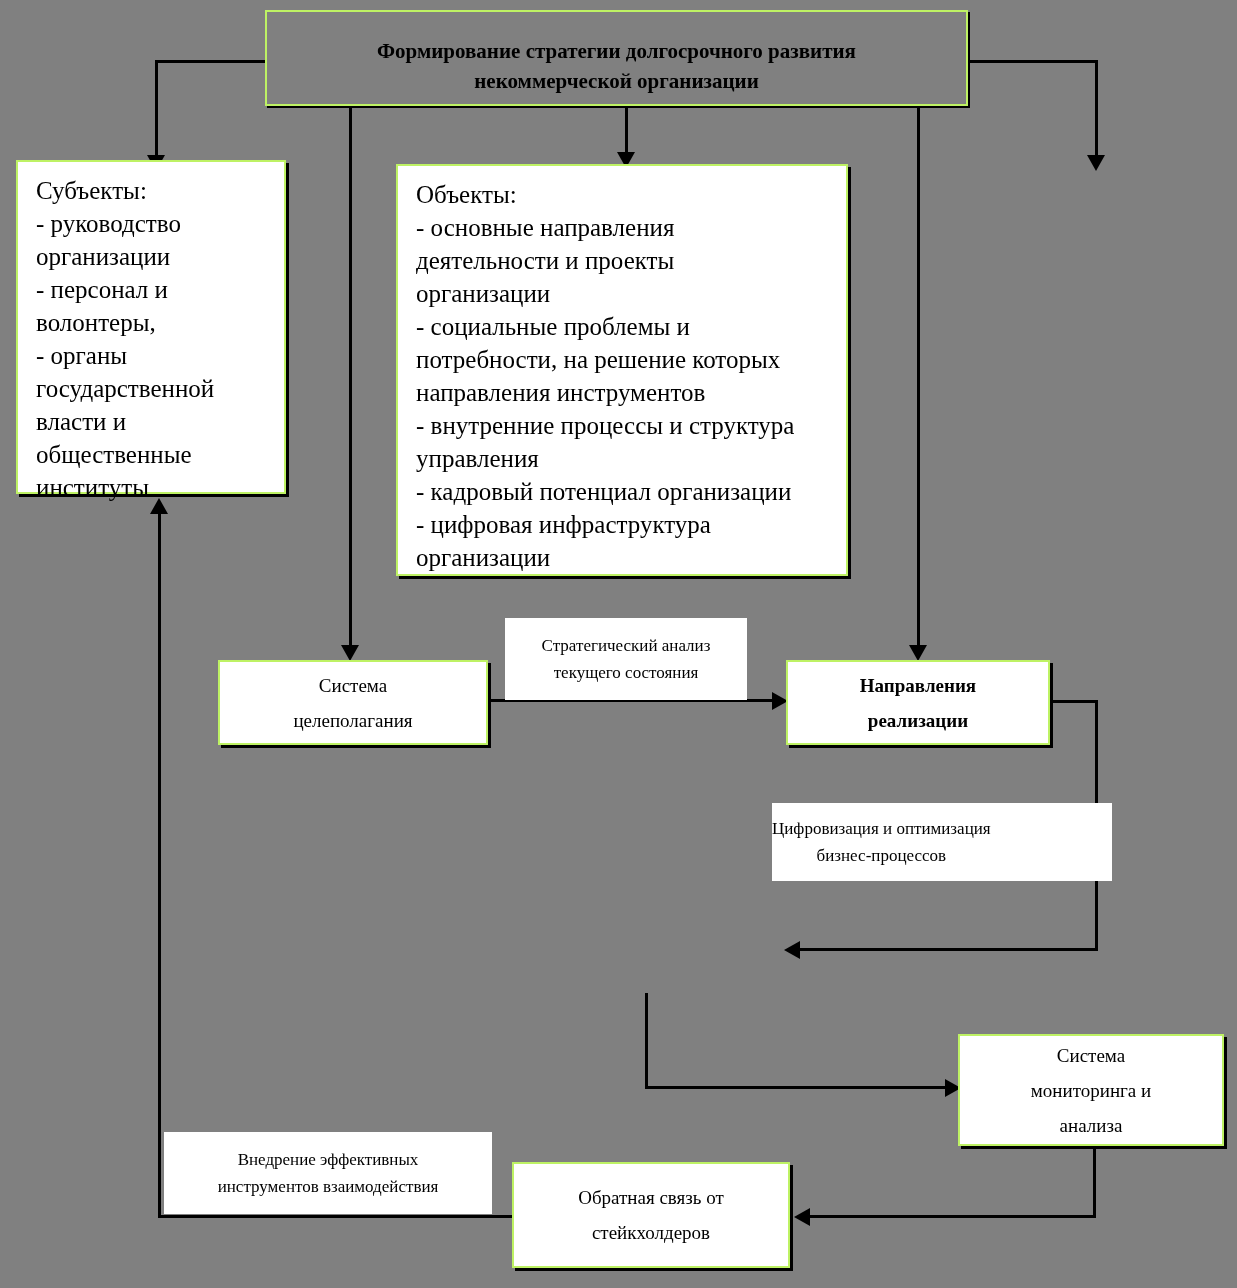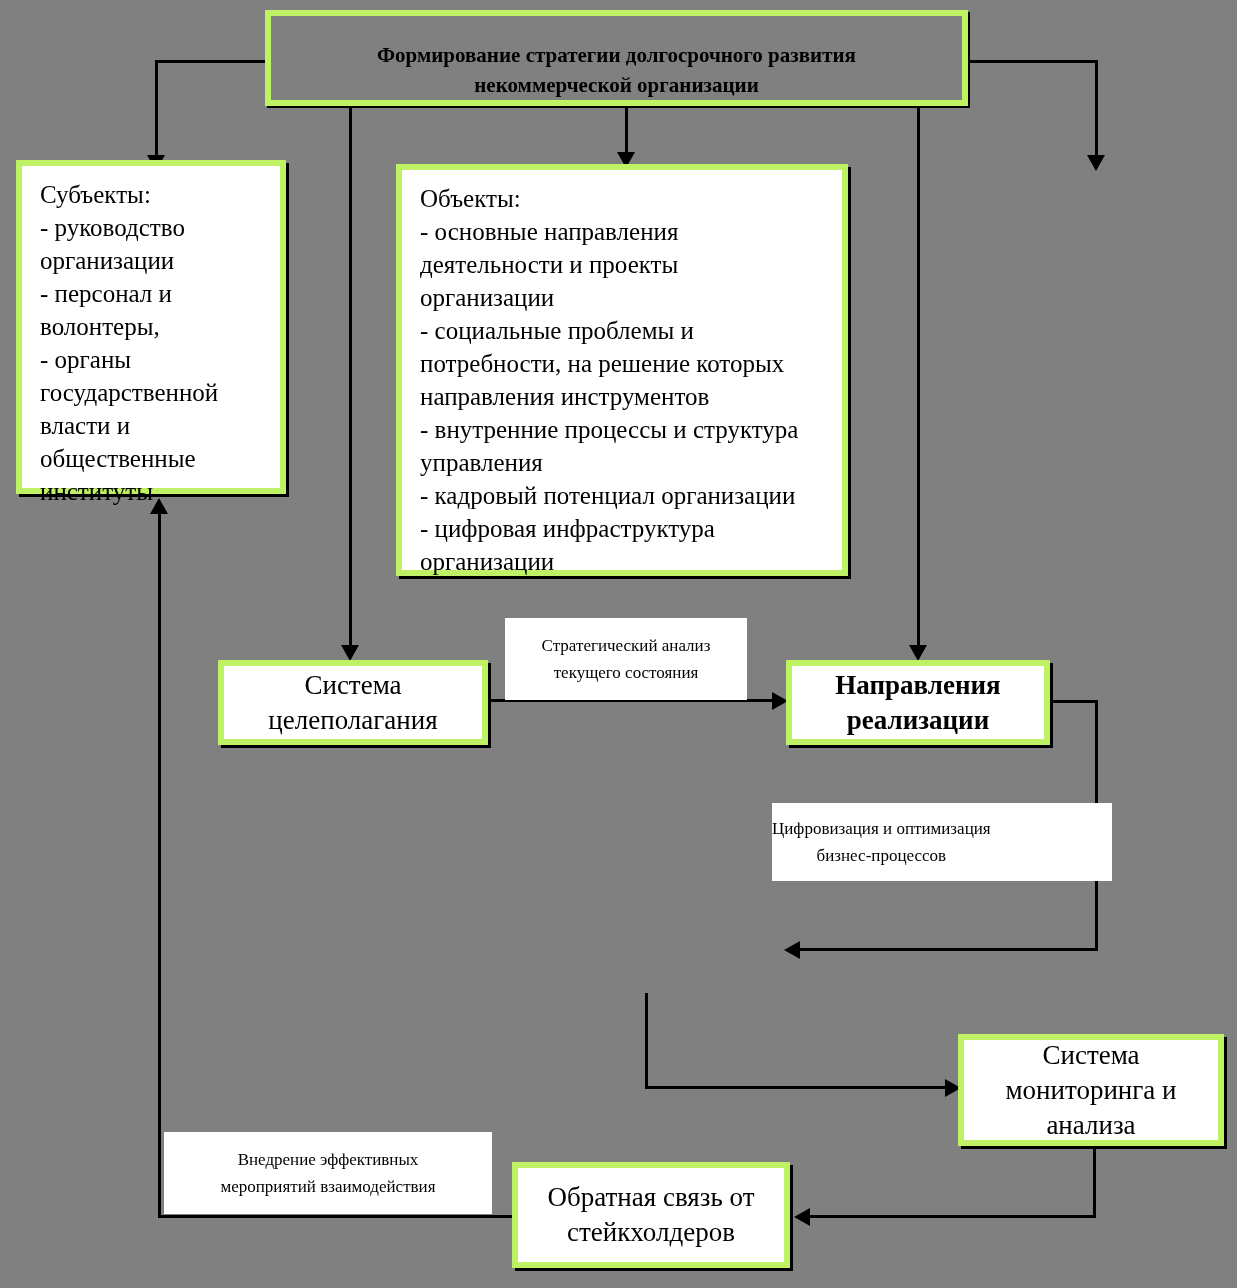--- a/index.html
+++ b/index.html
@@ -8,21 +8,21 @@
     background:#808080;
     font-family:"Liberation Serif","DejaVu Serif",serif;
     position:relative;
     overflow:hidden;
   }
   #stage{position:absolute;inset:0;}
   .node{
     position:absolute;
     box-sizing:border-box;
     background:#ffffff;
-    border:6px solid #bef264;
+    border:2px solid #bef264;
     box-shadow:3px 3px 0 0 #000;
     color:#000;
     z-index:5;
   }
   .node.plain{
     background:transparent;
     box-shadow:2px 2px 0 0 #000;
   }
   .node.label{
     border:none;
@@ -41,21 +41,21 @@
     text-align:center;
     padding-top:24px;
   }
   .list-box .txt{
     font-size:25px;
     line-height:33px;
     text-align:left;
     padding:12px 0 0 18px;
   }
   .proc .txt{
-    font-size:27px;
+    font-size:19px;
     line-height:35px;
     text-align:center;
   }
   .label .txt{
     font-size:17px;
     line-height:27px;
     text-align:center;
   }
   
   .ln{position:absolute;background:#000;z-index:2;}
@@ -170,16 +170,16 @@
 стейкхолдеров</span>
   </div>
 
   <div class="node label" style="left:772px;top:803px;width:340px;height:78px;display:flex;align-items:center;justify-content:flex-start;">
     <span class="txt">Цифровизация и оптимизация
 бизнес-процессов</span>
   </div>
 
   <div class="node label" style="left:164px;top:1132px;width:328px;height:82px;display:flex;align-items:center;justify-content:center;">
     <span class="txt">Внедрение эффективных
-мероприятий взаимодействия</span>
+инструментов взаимодействия</span>
   </div>
 
 </div>
 
 </body></html>

